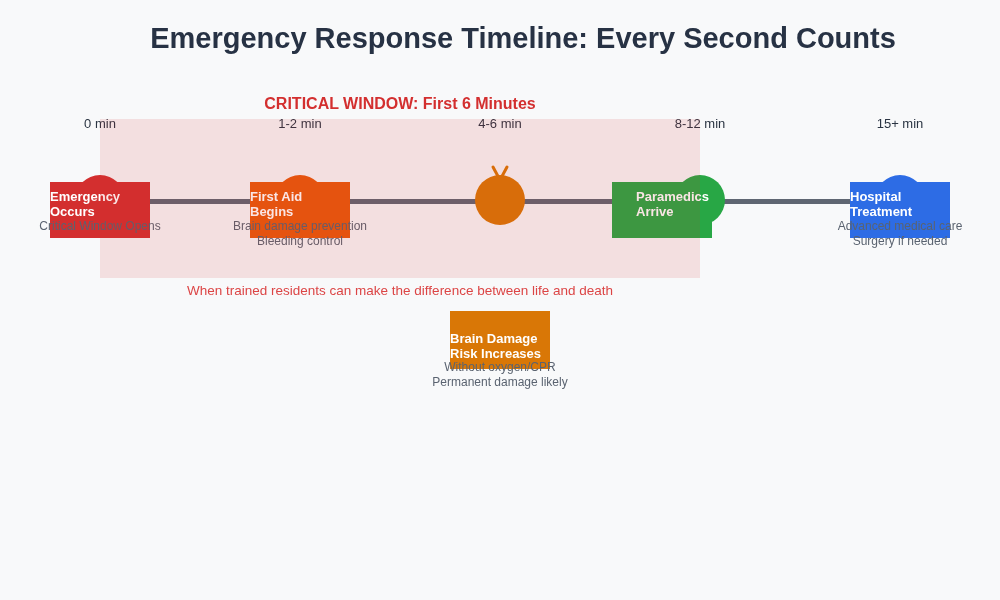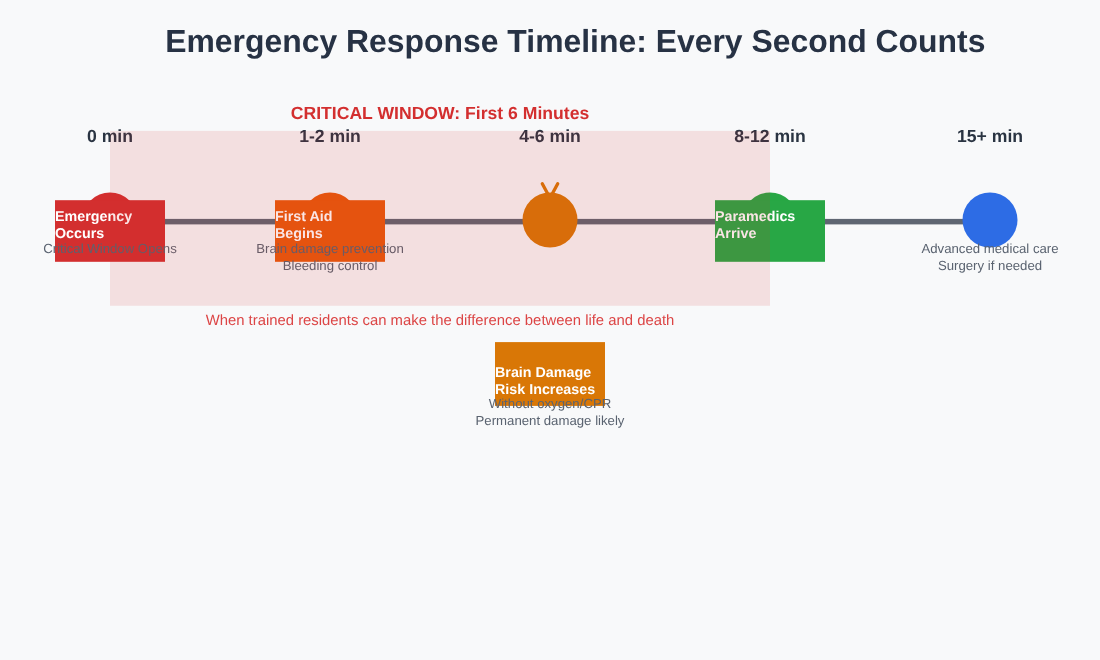--- a/index.html
+++ b/index.html
@@ -6,21 +6,21 @@
   .canvas{position:relative;width:1000px;height:600px;background:#f8f9fa;
           font-family:"Liberation Sans",sans-serif;overflow:hidden;}
   .page-title{position:absolute;top:22px;left:0;width:1000px;text-align:center;
               font-size:29px;font-weight:bold;color:#273244;margin-left:23px;}
   .cw-label{position:absolute;top:95px;left:100px;width:600px;text-align:center;
             font-size:16px;font-weight:bold;z-index:15;}
   .band{position:absolute;left:100px;top:119px;width:600px;height:159px;
         z-index:60;pointer-events:none;}
   .tl-line{position:absolute;left:100px;top:199px;width:800px;height:5px;z-index:5;}
   .time-label{position:absolute;top:116px;width:120px;text-align:center;
-              font-size:16px;font-weight:bold;color:#2a3442;z-index:15;}
+              font-size:13px;font-weight:normal;color:#2a3442;z-index:15;}
   .circle{position:absolute;top:175px;width:50px;height:50px;border-radius:50%;z-index:10;}
   .stem{position:absolute;left:488px;top:163px;z-index:10;}
   .box{position:absolute;top:152px;width:100px;height:56px;z-index:20;
        color:#ffffff;font-weight:bold;font-size:13px;line-height:15px;
        padding-top:7px;box-sizing:border-box;margin-top:30px;}
   .box.below{top:281px;height:58px;padding-top:20px;}
   .desc{position:absolute;top:219px;width:220px;text-align:center;
         font-size:12px;line-height:15px;color:#5a6370;z-index:25;}
   .desc.below{top:348px;margin-top:12px;}
   .annotation{position:absolute;top:283px;left:0;width:800px;text-align:center;
@@ -67,27 +67,31 @@
     <div>Brain Damage</div>
     <div>Risk Increases</div>
   </div>
   <div class="desc below" style="left:390px">
     <div>Without oxygen/CPR</div>
     <div>Permanent damage likely</div>
   </div>
 
   <div class="time-label" style="left:640px">8-12 min</div>
   <div class="circle" style="left: 675px; background: rgb(40, 167, 69);"></div>
-  <div class="box" style="left: 650px; background: rgb(40, 167, 69);">
+  <div class="box" style="left: 612px; background: rgb(40, 167, 69); padding-left: 24px;">
     <div>Paramedics</div>
     <div>Arrive</div>
   </div>
 
   <div class="time-label" style="left:840px">15+ min</div>
   <div class="circle" style="left: 875px; background: rgb(45, 108, 229);"></div>
+  <div class="box" style="left: 850px; background: rgb(45, 108, 229);">
+    <div>Hospital</div>
+    <div>Treatment</div>
+  </div>
   <div class="desc" style="left:790px">
     <div>Advanced medical care</div>
     <div>Surgery if needed</div>
   </div>
 
   <div class="annotation" style="color: rgb(220, 69, 69);">When trained residents can make the difference between life and death</div>
 
   <div class="band" style="background: rgba(214, 40, 40, 0.12);"></div>
 
 </div>

